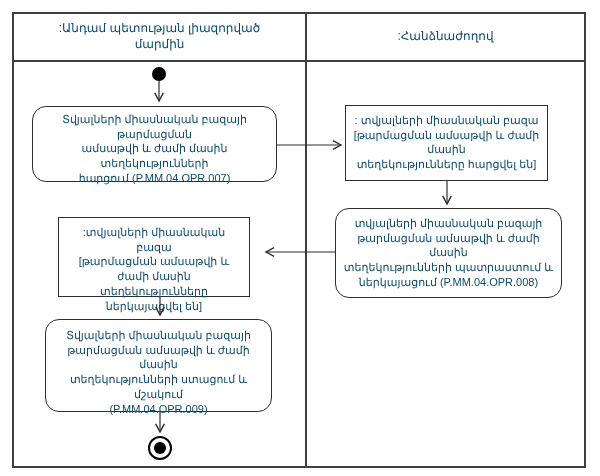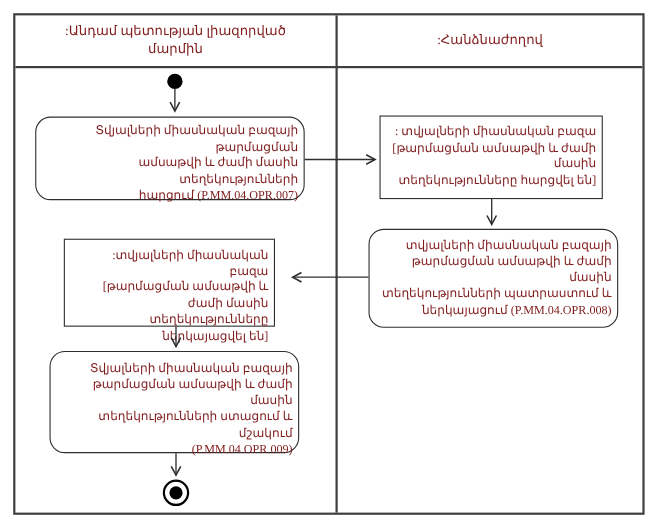--- a/index.html
+++ b/index.html
@@ -1,18 +1,18 @@
 <!DOCTYPE html>
 <html><head>
 <meta charset="utf-8">
 <style>
   html,body { margin:0; padding:0; background:#ffffff; }
   .canvas {
     position:relative; width:600px; height:476px; background:#ffffff;
-    font-family:Liberation Serif, serif; color:#7f1d1d;
+    font-family:Liberation Sans, sans-serif; color:#0c4a6e;
     overflow:hidden;
   }
   .frame {
     position:absolute; left:12px; top:12px; width:574px; height:456px;
     border:2px solid #3f3f3f; box-sizing:border-box; background:#fff;
   }
   .lane-divider {
     position:absolute; top:0; bottom:0; left:291px; width:2px; background:#3f3f3f;
   }
   .header-divider {
@@ -21,21 +21,21 @@
   .lane-header {
     position:absolute; top:0; height:46px;
     display:flex; align-items:center; justify-content:center;
     text-align:center; font-size:12px; line-height:1.3; white-space:pre-line;
   }
   .lane-header.left  { left:0;   width:291px; }
   .lane-header.right { left:293px; width:277px; }
 
   .node {
     position:absolute; box-sizing:border-box; background:#fff;
-    border:1.5px solid #2e2e2e; text-align:right;
+    border:1.5px solid #2e2e2e; text-align:center;
     font-size:11px; line-height:1.34; white-space:pre-line; padding:5px 5px;
   }
   .activity { border-radius:14px; }
   .object   { border-radius:0; }
 
   .initial-node {
     position:absolute; left:152px; top:67px; width:14px; height:14px;
     background:#000; border-radius:50%;
   }
   .final-node {

